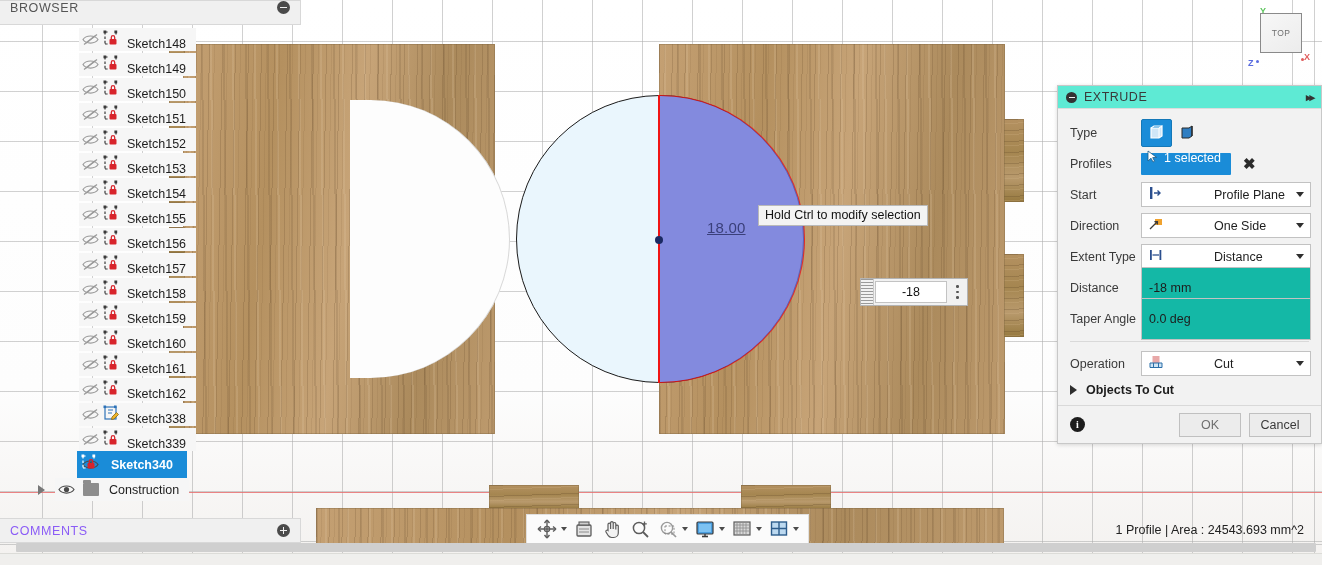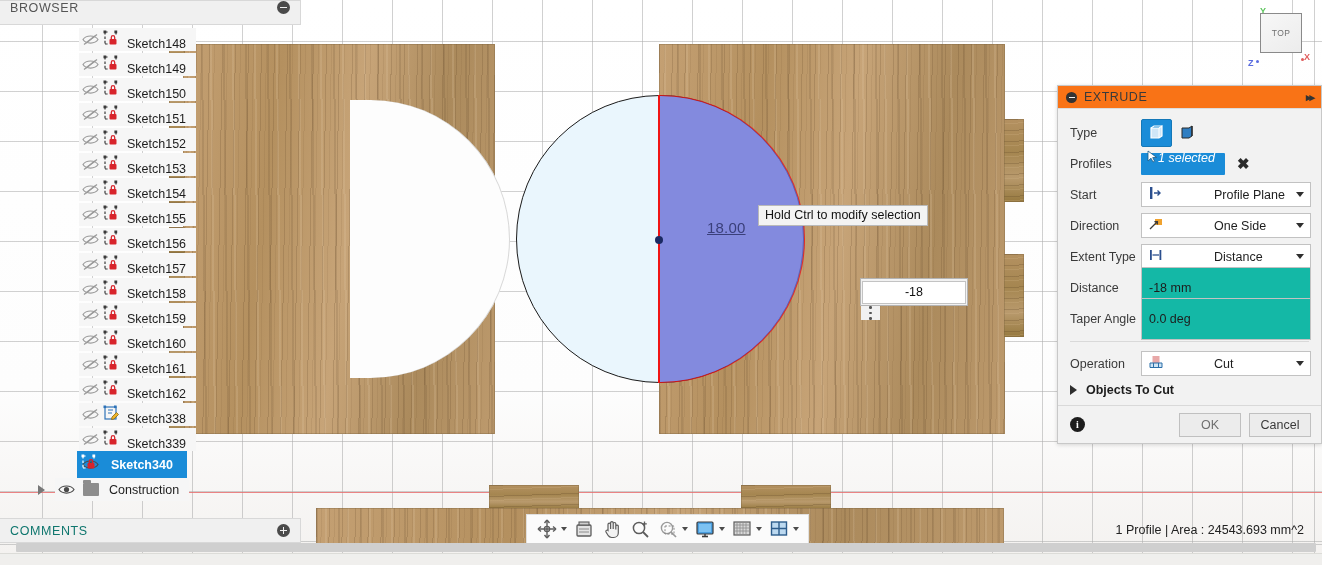--- a/index.html
+++ b/index.html
@@ -100,21 +100,21 @@
     position: absolute; left: 758px; top: 205px;
     background: #f3f3f3; border: 1px solid #b9b9b9;
     padding: 2px 6px 3px; font-size: 12.5px; color: #111;
     white-space: nowrap;
   }
 
   
   #manip {
     position: absolute; left: 860px; top: 278px; width: 108px; height: 28px;
     display: flex; align-items: stretch;
-    background: #f1f1f1; border: 1px solid #b4b4b4; flex-direction: column;
+    background: #f1f1f1; border: 1px solid #b4b4b4;
   }
   #manip .grip {
     width: 13px;
     background: repeating-linear-gradient(to bottom, #9a9a9a 0 1px, #f1f1f1 1px 3px);
     border-right: 1px solid #c9c9c9;
   }
   #manip .val {
     flex: 1; background: #fff; border: 1px solid #c3c3c3; margin: 2px 1px;
     text-align: center; font-size: 12.5px; line-height: 21px; color: #111;
   }
@@ -192,32 +192,32 @@
   }
   .folder::before {
     content: ""; position: absolute; left: 0; top: -3px; width: 8px; height: 3px;
     background: #8d8d8d; border-radius: 1px 1px 0 0;
   }
 
   #comments {
     position: absolute; left: 0; top: 518px; width: 301px; height: 25px;
     background: #f0f0f0; border: 1px solid #d8d8d8; border-left: none;
     display: flex; align-items: center; padding: 0 10px;
-    font-size: 12.5px; color: #0f766e; letter-spacing: .6px;
+    font-size: 12.5px; color: #8b5cf6; letter-spacing: .6px;
   }
   #comments .title { flex: 1; }
 
   
   #extrude {
     position: absolute; left: 1057px; top: 85px; width: 265px; height: 359px;
     background: #f2f2f2; border: 1px solid #c8c8c8;
     box-shadow: 0 1px 4px rgba(0,0,0,.15);
   }
   #ex-header {
-    height: 23px; background: #f97316; border-bottom: 1px solid #dcdcdc;
+    height: 23px; background: #5eead4; border-bottom: 1px solid #dcdcdc;
     display: flex; align-items: center; padding: 0 8px; gap: 7px;
   }
   #ex-header .ttl { flex: 1; font-size: 12.5px; color: #3a3a3a; letter-spacing: .5px; }
   .hdr-dot {
     width: 11px; height: 11px; border-radius: 50%; background: #333; position: relative;
   }
   .hdr-dot::before {
     content: ""; position: absolute; left: 2.5px; top: 5px; width: 6px; height: 1.2px;
     background: #f2f2f2;
   }
@@ -227,21 +227,21 @@
   .ex-ctl { flex: 1; display: flex; align-items: center; }
 
   .typebtn {
     width: 31px; height: 28px; display: flex; align-items: center; justify-content: center;
     border: 1px solid transparent; border-radius: 2px;
   }
   .typebtn.on { background: #1a8cd8; border-color: #1478b8; }
 
   .selbtn {
     background: #1a8cd8; color: #fff; height: 22px; display: flex; align-items: center;
-    padding: 0 10px 12px 6px; font-size: 12.5px; border-radius: 1px; font-style: italic;
+    gap: 6px; padding: 0 10px 12px 6px; font-size: 12.5px; border-radius: 1px;
   }
   .xbtn {
     margin-left: 12px; font-size: 15px; color: #2b2b2b; line-height: 1;
     font-weight: bold; cursor: default;
   }
 
   .dd {
     flex: 1; height: 25px; background: #fff; border: 1px solid #c2c2c2;
     display: flex; align-items: center; gap: 6px; padding: 0 6px;
     font-size: 12.5px; color: #1d1d1d;

